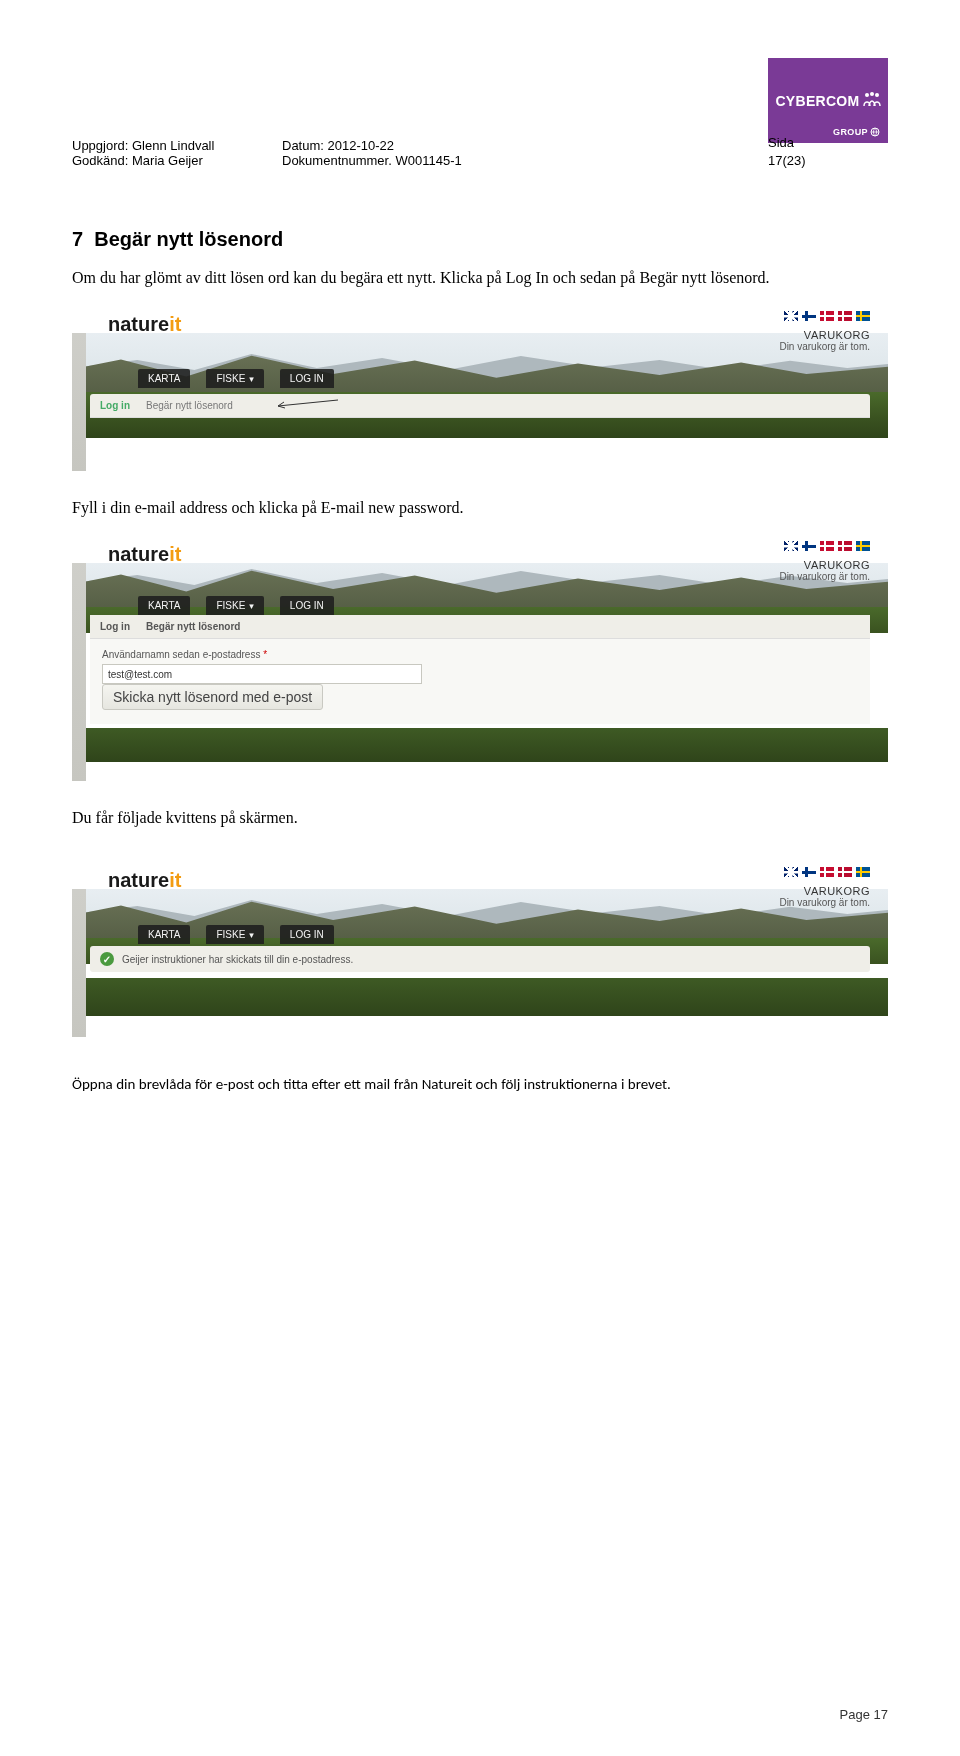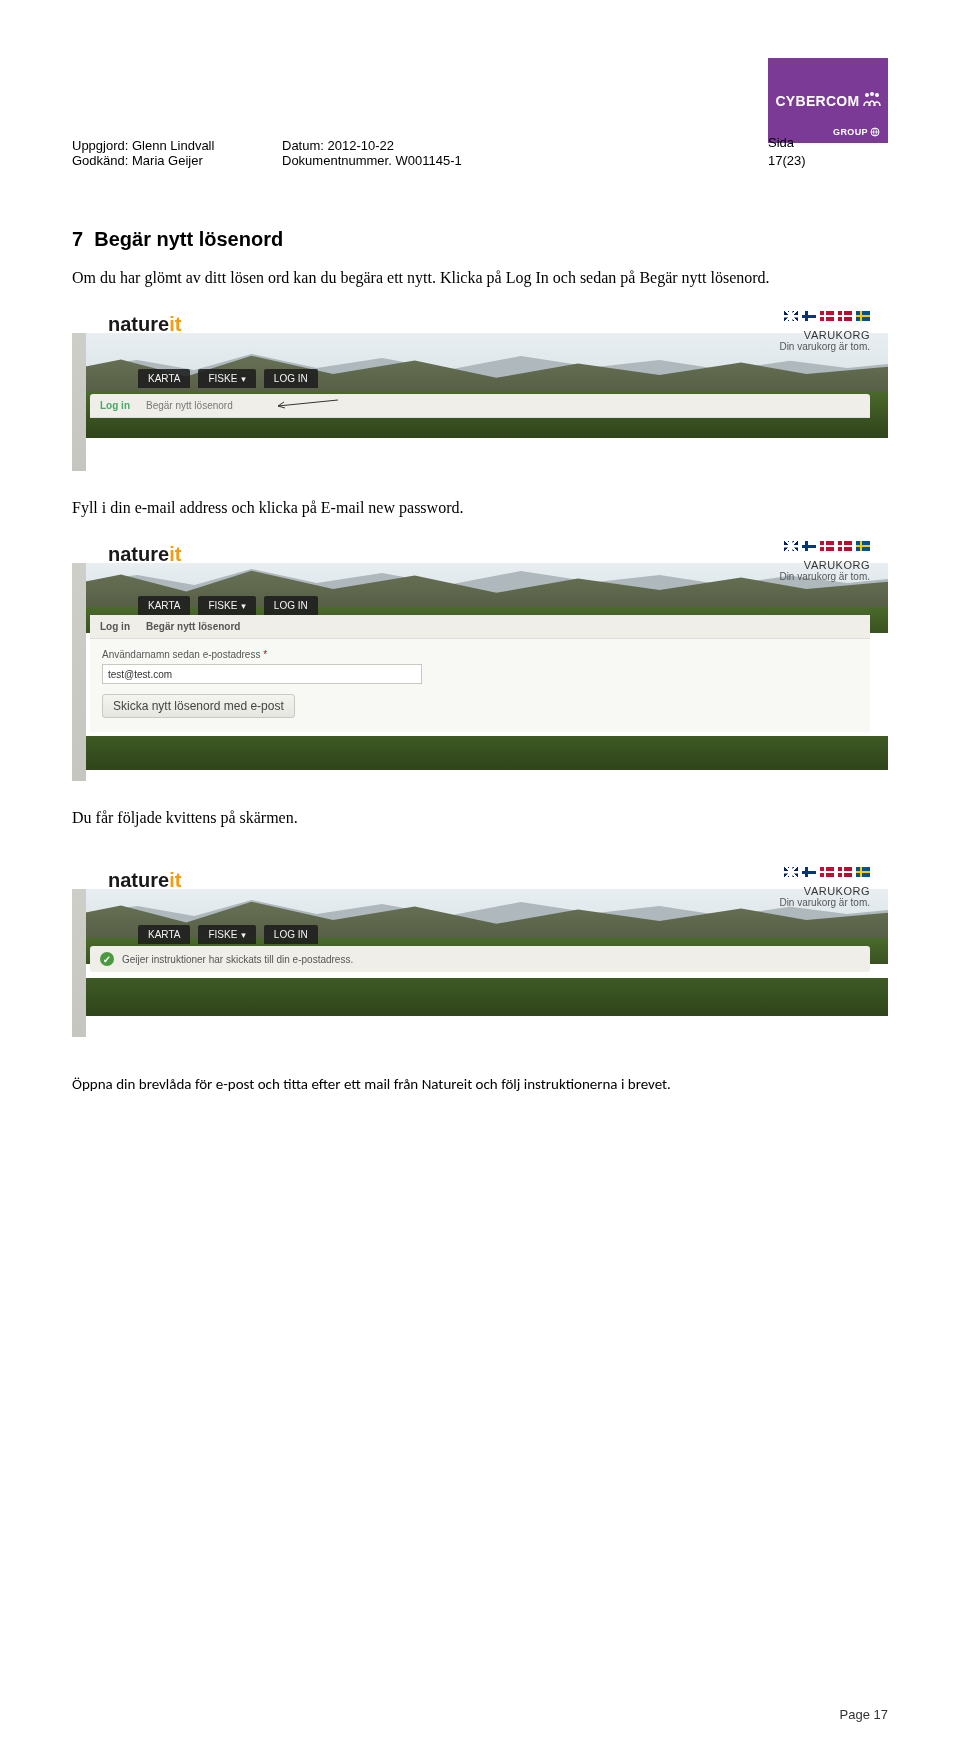--- a/index.html
+++ b/index.html
@@ -126,21 +126,21 @@
     position: absolute; left: 0; right: 0; bottom: 20px; height: 48px;
     background: linear-gradient(#6a7256, #545d44);
     clip-path: polygon(0% 100%, 0% 40%, 6% 20%, 14% 55%, 22% 12%, 32% 50%, 42% 22%, 52% 58%, 62% 28%, 72% 52%, 82% 26%, 90% 50%, 100% 35%, 100% 100%);
   }
   .grass {
     position: absolute; left: 0; right: 0; bottom: 0; height: 26px;
     background: linear-gradient(#4a6a2b, #3a5220);
   }
   .nav {
     position: absolute; left: 18px; bottom: 30px;
-    display: flex; gap: 8px;
+    display: flex; gap: 16px;
     z-index: 3;
     padding-left: 48px;
   }
   .nav-item {
     background: rgba(30,30,30,0.88);
     color: #f4f4f4;
     font-size: 10px;
     padding: 4px 10px;
     border-radius: 2px 2px 0 0;
     display: flex; align-items: center; gap: 4px;
@@ -171,27 +171,26 @@
   .req { color:#c00;}
   .text-input {
     width: 320px; height: 20px;
     border: 1px solid #c8c8c0;
     background: #fff;
     font-size: 10px;
     padding: 2px 5px;
     color:#333;
   }
   .btn {
-    margin-top: 10px;
     display: inline-block;
     background: linear-gradient(#f5f5f0, #e6e6e0);
     border: 1px solid #c9c9c2;
     border-radius: 3px;
     padding: 4px 10px;
-    font-size: 12px;
+    font-size: 14px;
     color: #444;
   }
   .arrow-annotation {
     position:absolute; top:2px; left:180px;
     width:70px; height:14px;
   }
   .success-row {
     display:flex; align-items:center; gap:8px;
     background:#efeee8;
     padding:6px 10px;

